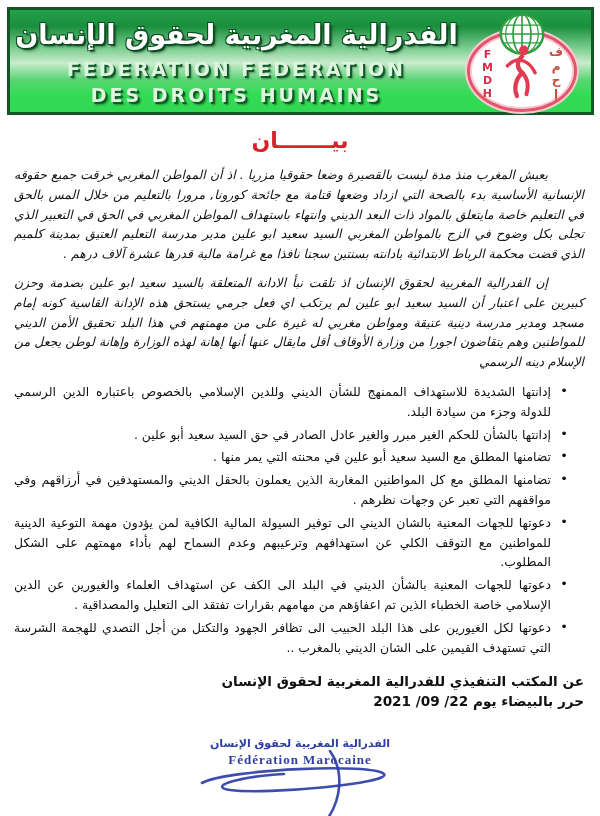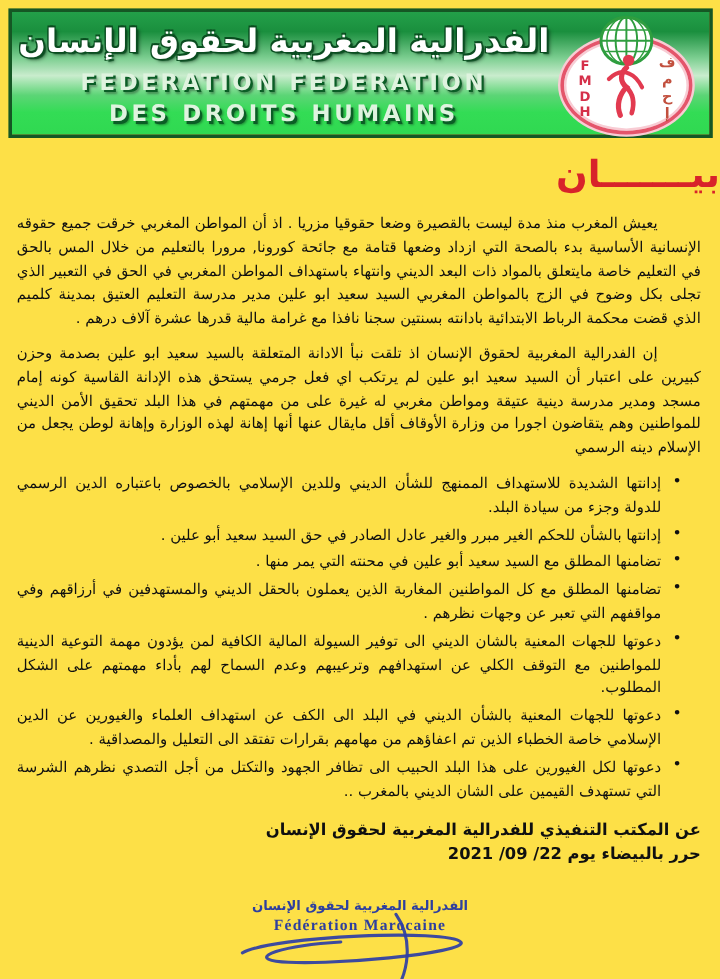--- a/index.html
+++ b/index.html
@@ -1,19 +1,19 @@
 <!DOCTYPE html>
 <html lang="ar"><head>
 <meta charset="utf-8">
 <style>
   * { margin:0; padding:0; box-sizing:border-box; }
   html,body { background:#e9e9e9; }
   .page {
     position:relative; width:600px; height:816px; margin:0 auto;
-    background:#fde047; overflow:hidden;
+    background:#ffffff; overflow:hidden;
     font-family:"DejaVu Sans", sans-serif; color:#111;
   }
 
   
   .header {
     position:absolute; left:7px; right:6px; top:7px; height:108px;
     border:3px solid #155724;
     background:linear-gradient(180deg,#23a049 0%,#1a8f3e 16%,#7ecf92 38%,#c9eccd 52%,#5cd576 68%,#33dc55 82%,#30d951 100%);
   }
   .header-text {
@@ -40,28 +40,28 @@
   .logo-figure { position:absolute; left:50%; top:30px; transform:translateX(-52%); }
   .logo-letters {
     position:absolute; font-weight:bold; color:#d5304a; white-space:pre-line;
     text-align:center; line-height:1.18; font-size:11px;
   }
   .logo-letters.latin { left:21px; top:36px; }
   .logo-letters.arabic { right:20px; top:32px; font-size:12px; color:#c2503e; }
 
   
   .doc-title {
-    margin-top:128px; direction:rtl;
-    font-size:31px; font-weight:bold; color:#d8232a; letter-spacing:1px;
+    margin-top:128px; text-align:center; direction:rtl;
+    font-size:22px; font-weight:bold; color:#d8232a; letter-spacing:1px;
   }
   .doc-body {
     margin:12px 16px 0 14px; direction:rtl; text-align:justify;
     font-size:12.4px; line-height:19.8px; color:#101010;
   }
-  .doc-body p { text-indent:36px; margin-bottom:9px; }
+  .doc-body p { text-indent:36px; margin-bottom:9px;font-style:italic; }
   .doc-body p.intro-list { margin-bottom:6px; }
   ul.points { list-style:none; margin:10px 16px 14px 0; }
   ul.points li { position:relative; padding-right:17px; margin-bottom:3px; }
   ul.points li::before { content:"•"; position:absolute; right:0; top:-1px; font-size:13px; }
 
   .signature { margin-top:10px; direction:rtl; font-weight:bold; font-size:13.6px; line-height:20px; }
 
   
   .stamp {
     position:relative; margin:26px auto 0 auto; width:300px; text-align:center;
@@ -123,21 +123,21 @@
     <p>يعيش المغرب منذ مدة ليست بالقصيرة وضعا حقوقيا مزريا . اذ أن المواطن المغربي خرقت جميع حقوقه الإنسانية الأساسية  بدء بالصحة التي ازداد وضعها قتامة مع جائحة كورونا,  مرورا بالتعليم من خلال المس بالحق في التعليم  خاصة مايتعلق بالمواد ذات البعد الديني  وانتهاء باستهداف المواطن المغربي في الحق في التعبير الذي تجلى بكل وضوح في الزج بالمواطن المغربي  السيد سعيد ابو علين مدير مدرسة التعليم العتيق بمدينة كلميم  الذي قضت محكمة الرباط الابتدائية بادانته بسنتين سجنا نافذا مع غرامة مالية قدرها عشرة آلاف درهم .</p>
     <p>إن الفدرالية المغربية لحقوق الإنسان اذ تلقت نبأ الادانة المتعلقة بالسيد سعيد ابو علين بصدمة وحزن كبيرين على اعتبار أن السيد سعيد ابو علين لم يرتكب اي فعل جرمي يستحق هذه الإدانة القاسية  كونه إمام مسجد ومدير مدرسة دينية عتيقة ومواطن مغربي له غيرة على من مهمتهم في هذا البلد تحقيق الأمن الديني للمواطنين وهم يتقاضون اجورا من وزارة الأوقاف أقل مايقال عنها أنها إهانة لهذه الوزارة  وإهانة لوطن يجعل من الإسلام دينه الرسمي</p>
 
     <ul class="points">
       <li>إدانتها الشديدة للاستهداف الممنهج للشأن الديني وللدين الإسلامي بالخصوص باعتباره الدين الرسمي للدولة وجزء من سيادة البلد.</li>
       <li>إدانتها  بالشأن للحكم الغير مبرر والغير عادل الصادر في حق السيد سعيد أبو علين .</li>
       <li>تضامنها المطلق مع السيد سعيد أبو علين في محنته التي يمر منها .</li>
       <li>تضامنها المطلق مع كل المواطنين المغاربة الذين يعملون بالحقل الديني والمستهدفين في أرزاقهم وفي مواقفهم التي تعبر عن وجهات نظرهم .</li>
       <li>دعوتها للجهات المعنية بالشان الديني الى توفير السيولة المالية الكافية لمن يؤدون مهمة التوعية الدينية للمواطنين مع التوقف الكلي عن استهدافهم وترعيبهم وعدم السماح لهم بأداء مهمتهم على الشكل المطلوب.</li>
       <li>دعوتها للجهات المعنية بالشأن الديني في البلد  الى الكف عن استهداف العلماء والغيورين عن الدين الإسلامي خاصة الخطباء الذين تم اعفاؤهم من مهامهم بقرارات تفتقد الى التعليل  والمصداقية .</li>
-      <li>دعوتها لكل الغيورين على هذا البلد الحبيب الى تظافر الجهود والتكتل من أجل التصدي نظرهم الشرسة التي تستهدف القيمين على الشان الديني بالمغرب ..</li>
+      <li>دعوتها لكل الغيورين على هذا البلد الحبيب الى تظافر الجهود والتكتل من أجل التصدي للهجمة الشرسة التي تستهدف القيمين على الشان الديني بالمغرب ..</li>
     </ul>
 
     <div class="signature">
       <div>عن المكتب التنفيذي للفدرالية المغربية لحقوق الإنسان</div>
       <div>حرر بالبيضاء يوم   22/ 09/ 2021</div>
     </div>
   </div>
 
   <div class="stamp">
     <div class="stamp-ar">الفدرالية المغربية لحقوق الإنسان</div>

